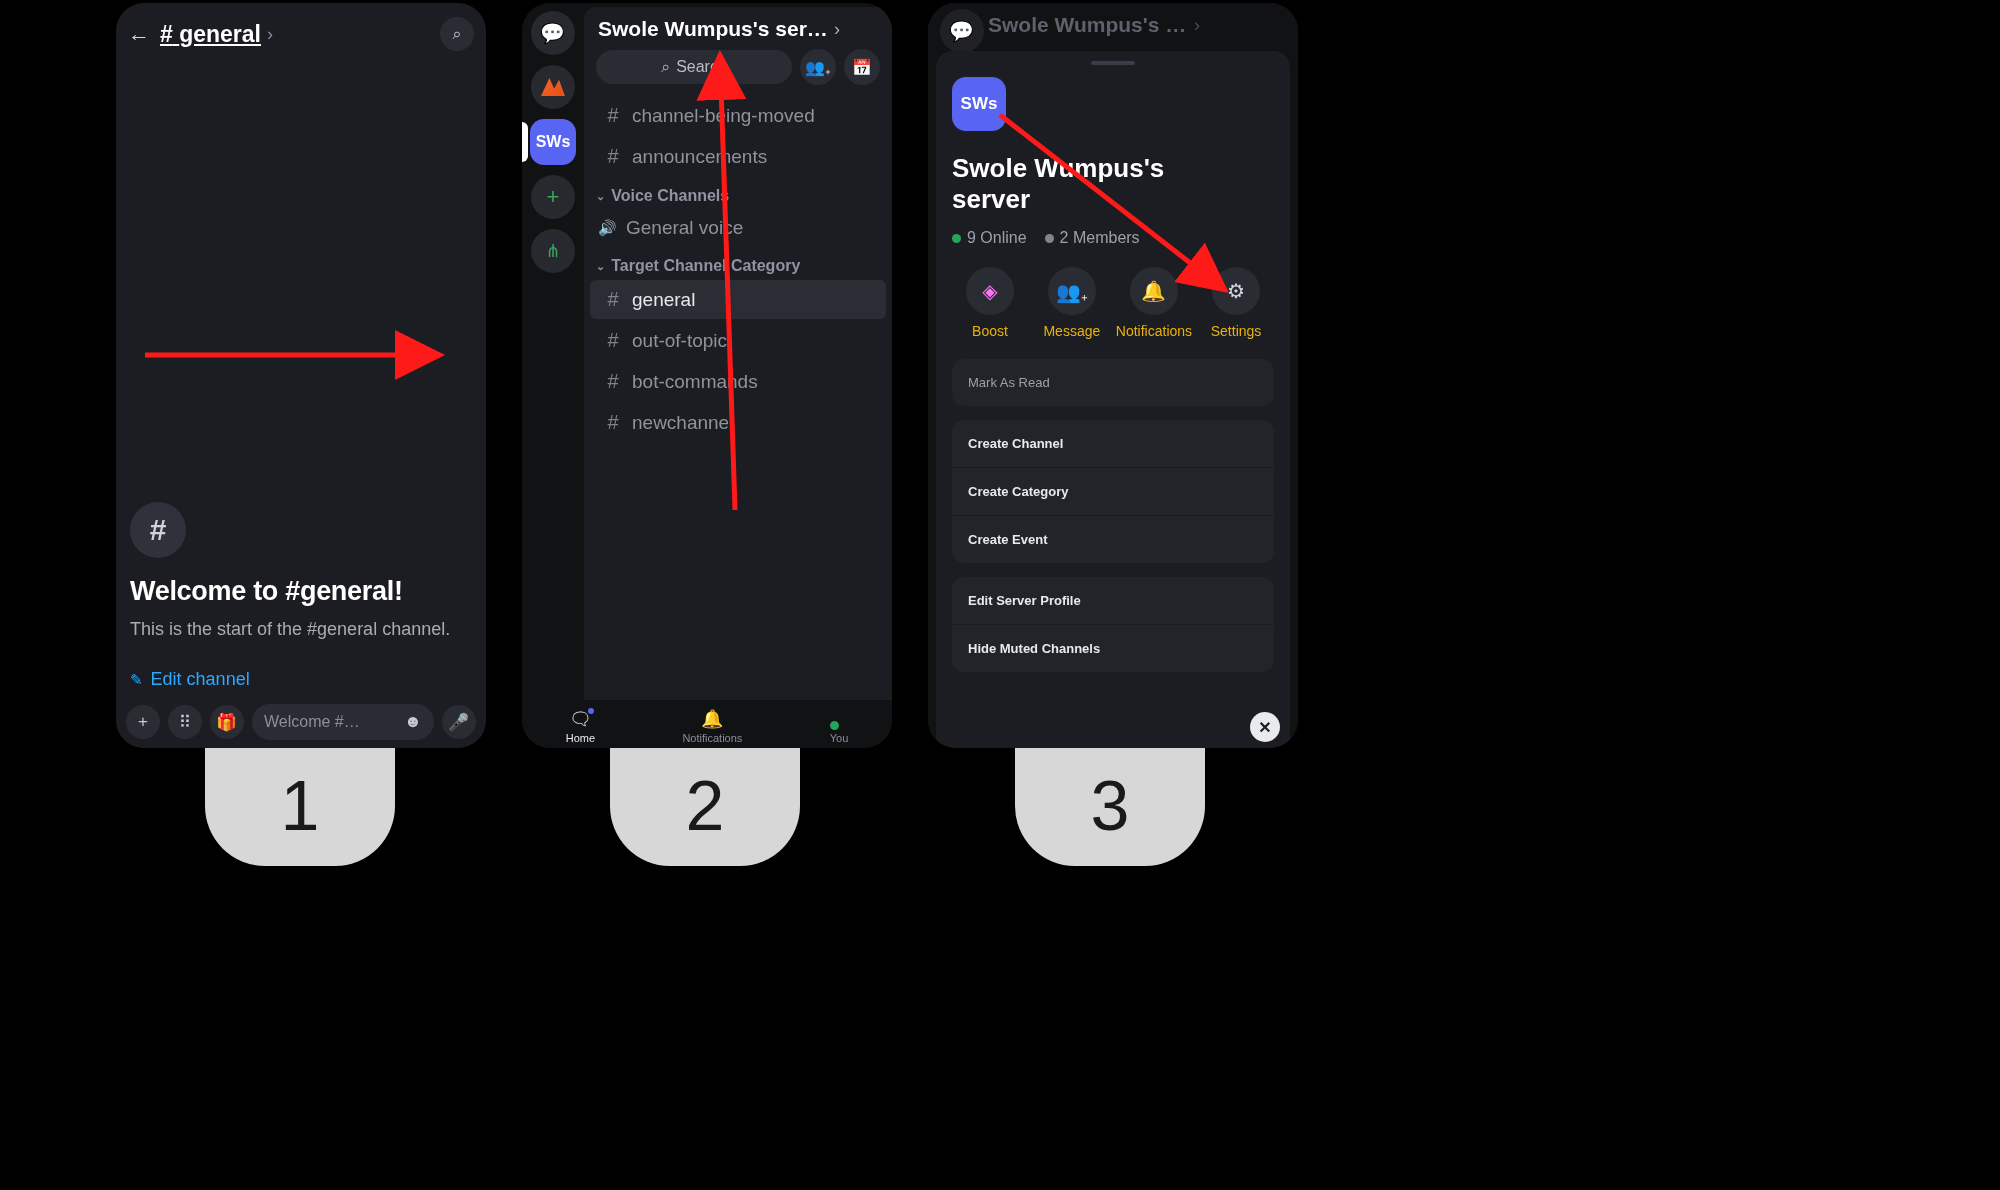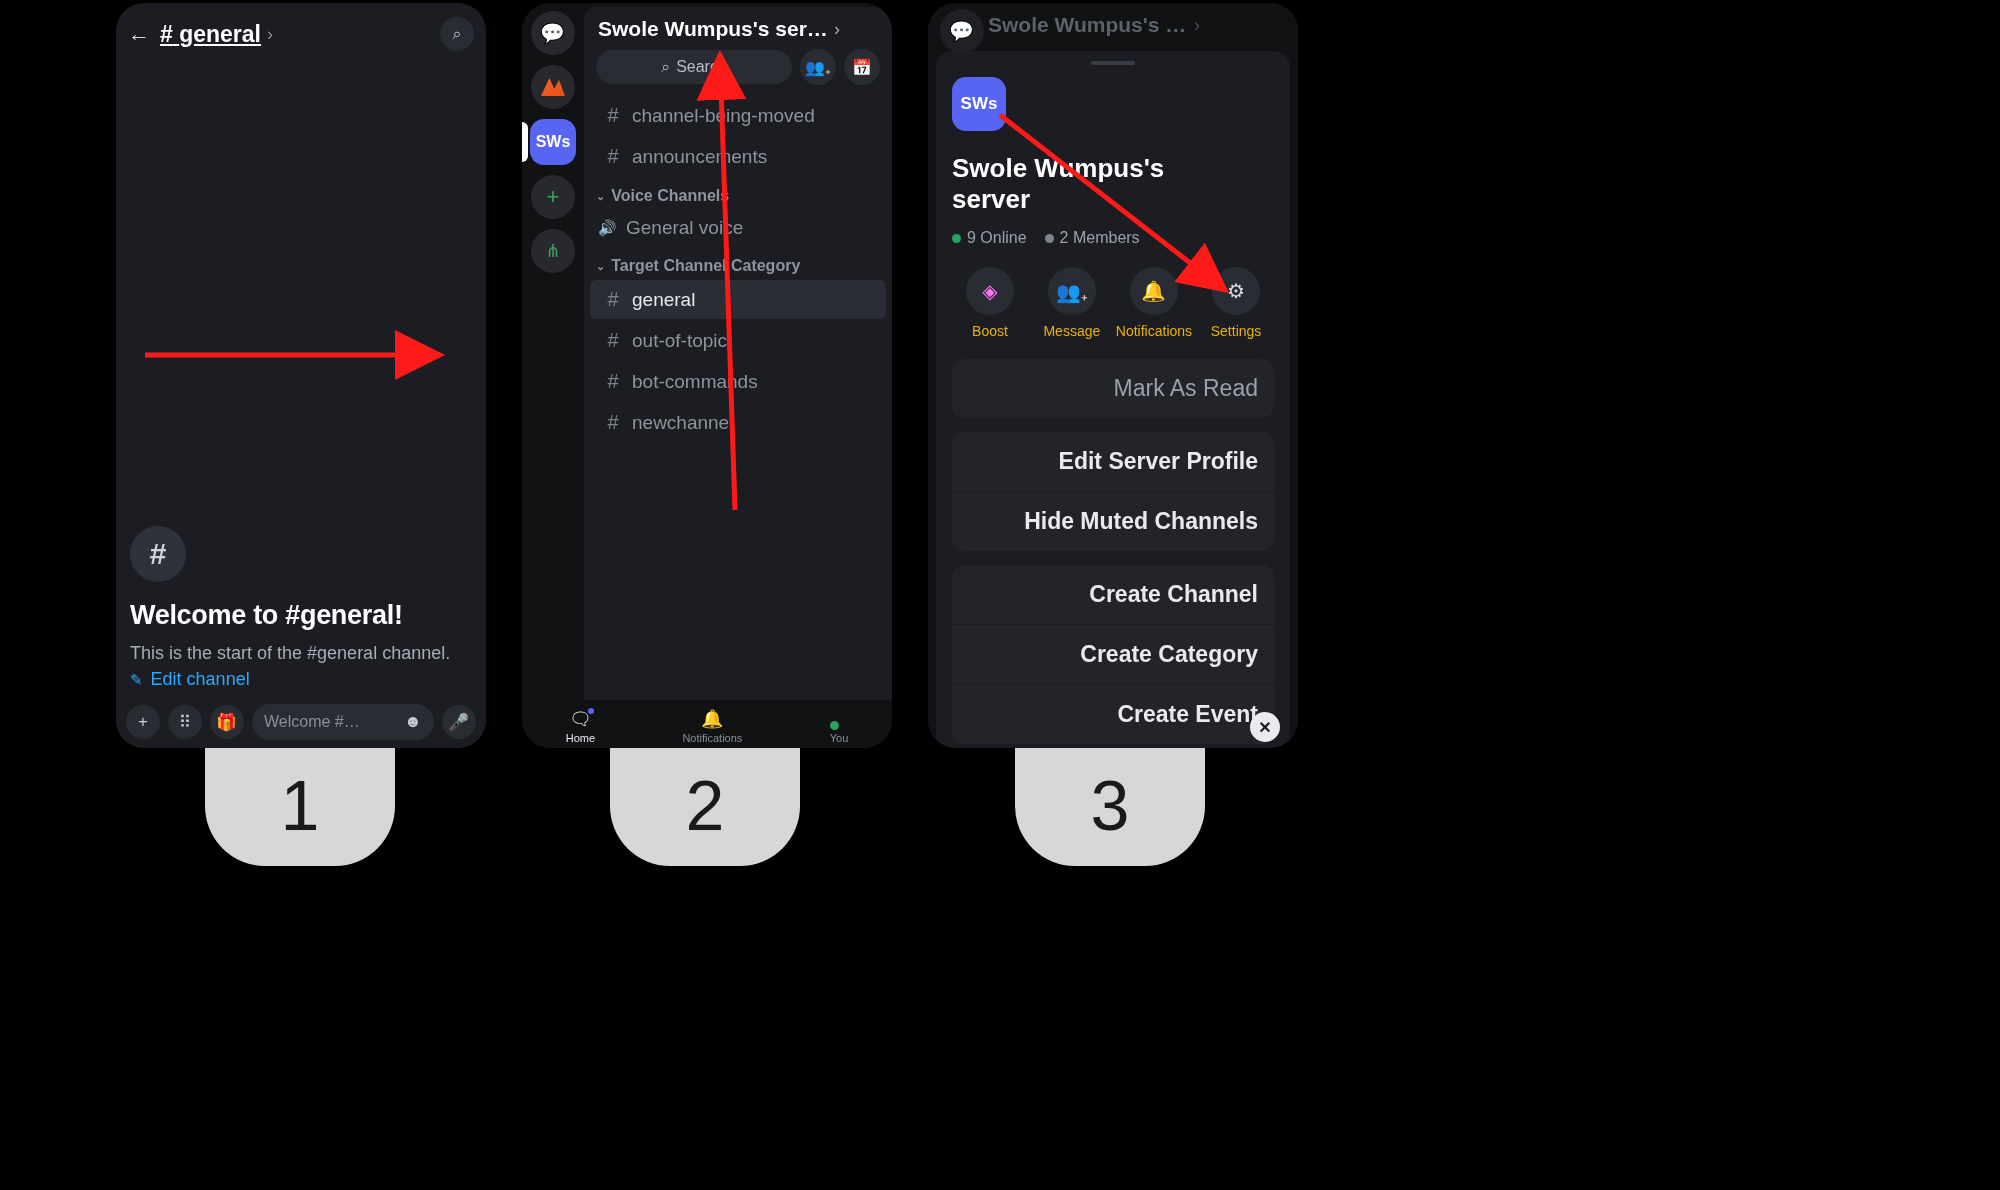--- a/index.html
+++ b/index.html
@@ -13,21 +13,21 @@
   .p1-top { display:flex; align-items:center; padding: 14px 12px 10px 12px; gap:10px; }
   .p1-top .back { color:#d4d7dc; font-size:22px; }
   .p1-top .chname { color:#fff; font-weight:700; font-size:23px;text-decoration:underline; }
   .p1-top .chev { color:#8a8e96; font-size:18px; margin-left:-4px;}
   .p1-top .spacer { flex:1; }
   .p1-top .search { width:34px; height:34px; border-radius:50%; background:#2a2c33; display:flex; align-items:center; justify-content:center; color:#c8cbd2; font-size:16px; }
 
   .p1-body { position:absolute; bottom:58px; left:0; right:0; padding: 0 14px; }
   .hashcircle { width:56px; height:56px; border-radius:50%; background:#2f323a; display:flex; align-items:center; justify-content:center; color:#d0d3d9; font-size:30px; font-weight:600; margin-bottom:18px; }
   .welcome { color:#fff; font-weight:800; font-size:27px; margin-bottom:10px; letter-spacing:-0.3px; }
-  .startdesc { color:#a7acb5; font-size:18px; line-height:1.35; margin-bottom:4px; }
+  .startdesc { color:#a7acb5; font-size:18px; line-height:1.35; margin-bottom:28px; }
   .editchan { color:#2aa9ff; font-size:18px; display:flex; align-items:center; gap:8px; }
   .editchan .pen { font-size:15px; }
 
   .p1-bottom { position:absolute; bottom:0; left:0; right:0; height:52px; display:flex; align-items:center; gap:8px; padding:0 10px; background:#1c1d22; }
   .iconbtn { width:34px; height:34px; border-radius:50%; background:#2a2c33; display:flex; align-items:center; justify-content:center; color:#c8cbd2; font-size:17px; }
   .msginput { flex:1; height:36px; border-radius:18px; background:#2a2c33; color:#8b8f97; font-size:16px; display:flex; align-items:center; padding:0 12px; gap:6px; overflow:hidden; white-space:nowrap; }
   .msginput .face { margin-left:auto; color:#c8cbd2; font-size:17px; }
 
   
   .p2 { display:flex; height:100%; background:#111214; }
@@ -83,21 +83,21 @@
   .dot-online{ background:#23a55a;}
   .dot-members{ background:#80848e;}
   
   .actionrow{ display:flex; justify-content:space-between; gap:6px; margin-bottom:20px;}
   .actionbtn{ display:flex; flex-direction:column; align-items:center; gap:8px; flex:1;}
   .actioncircle{ width:48px;height:48px;border-radius:50%;background:#2a2c33;display:flex;align-items:center;justify-content:center;color:#d4d7dc;font-size:20px;}
   .actioncircle.boost{ color:#ff73fa;}
   .actionlabel{ color:#eab308; font-size:14px;}
   
   .card{ background:#232429; border-radius:12px; margin-bottom:14px; overflow:hidden;}
-  .carditem{ padding:16px 16px; color:#e8eaee; font-size:23px; font-weight:600;text-align:right;}
+  .carditem{ padding:16px 16px; color:#e8eaee; font-size:13px; font-weight:600;}
   .carditem + .carditem{ border-top:1px solid #1b1c20;}
   
   .closebtn{ position:absolute; right:10px; bottom:6px; width:30px;height:30px;border-radius:50%;background:#e8eaee;display:flex;align-items:center;justify-content:center;color:#1c1d22;font-size:16px;font-weight:700;}
 
   
   .stepbadge{ position:absolute; width:190px; height:120px; background:#d7d7d7; border-radius:0 0 60px 60px; display:flex; align-items:center; justify-content:center; color:#1a1a1a; font-size:70px; font-weight:500; top:746px;}
   .sb1{ left:205px;}
   .sb2{ left:610px;}
   .sb3{ left:1015px;}
 
@@ -261,28 +261,28 @@
           <div class="actioncircle">⚙</div>
           <div class="actionlabel">Settings</div>
         </div>
       </div>
 
       <div class="card">
         <div class="carditem" style="color:#9ca0aa;font-weight:500">Mark As Read</div>
       </div>
 
       <div class="card">
-        <div class="carditem">Edit Server Profile</div>
-        <div class="carditem">Hide Muted Channels</div>
-      </div>
-
-      <div class="card">
         <div class="carditem">Create Channel</div>
         <div class="carditem">Create Category</div>
         <div class="carditem">Create Event</div>
+      </div>
+
+      <div class="card">
+        <div class="carditem">Edit Server Profile</div>
+        <div class="carditem">Hide Muted Channels</div>
       </div>
 
       <div class="closebtn">✕</div>
     </div>
   </div>
 </div>
 
 <div class="arrow" style="left:140px; top:340px; width:320px; height:30px;">
   <svg width="320" height="30">
       <defs>

